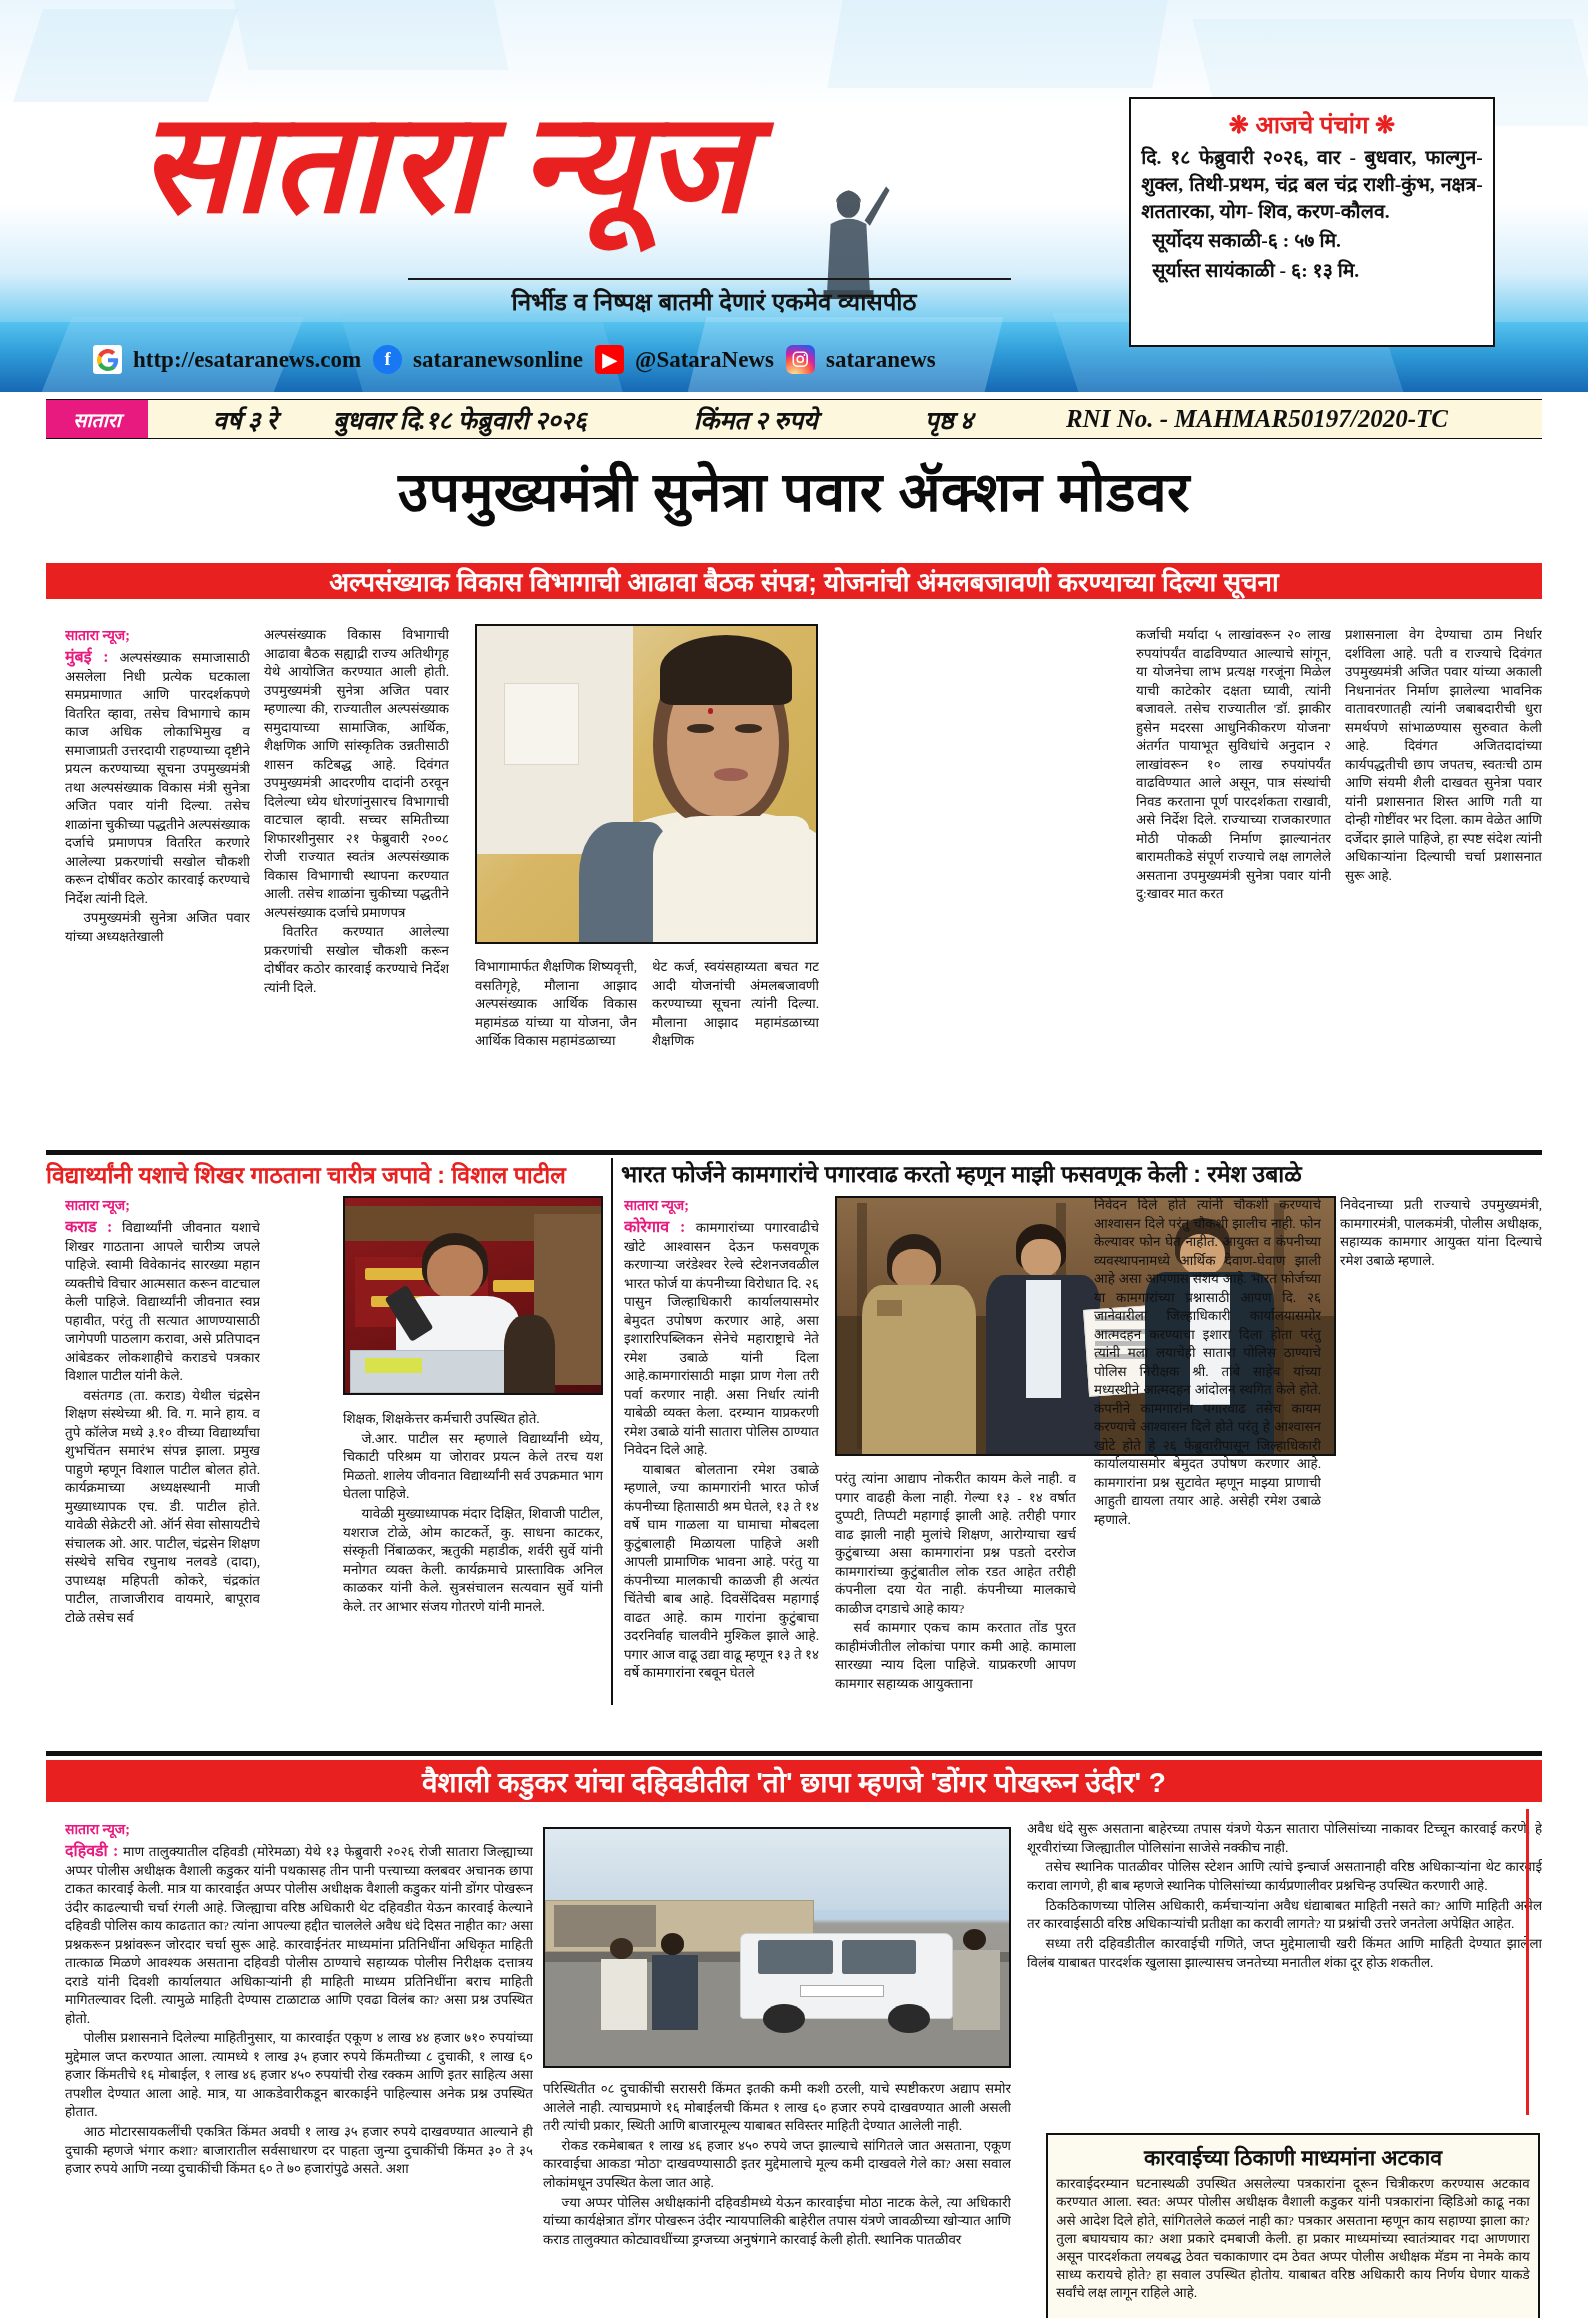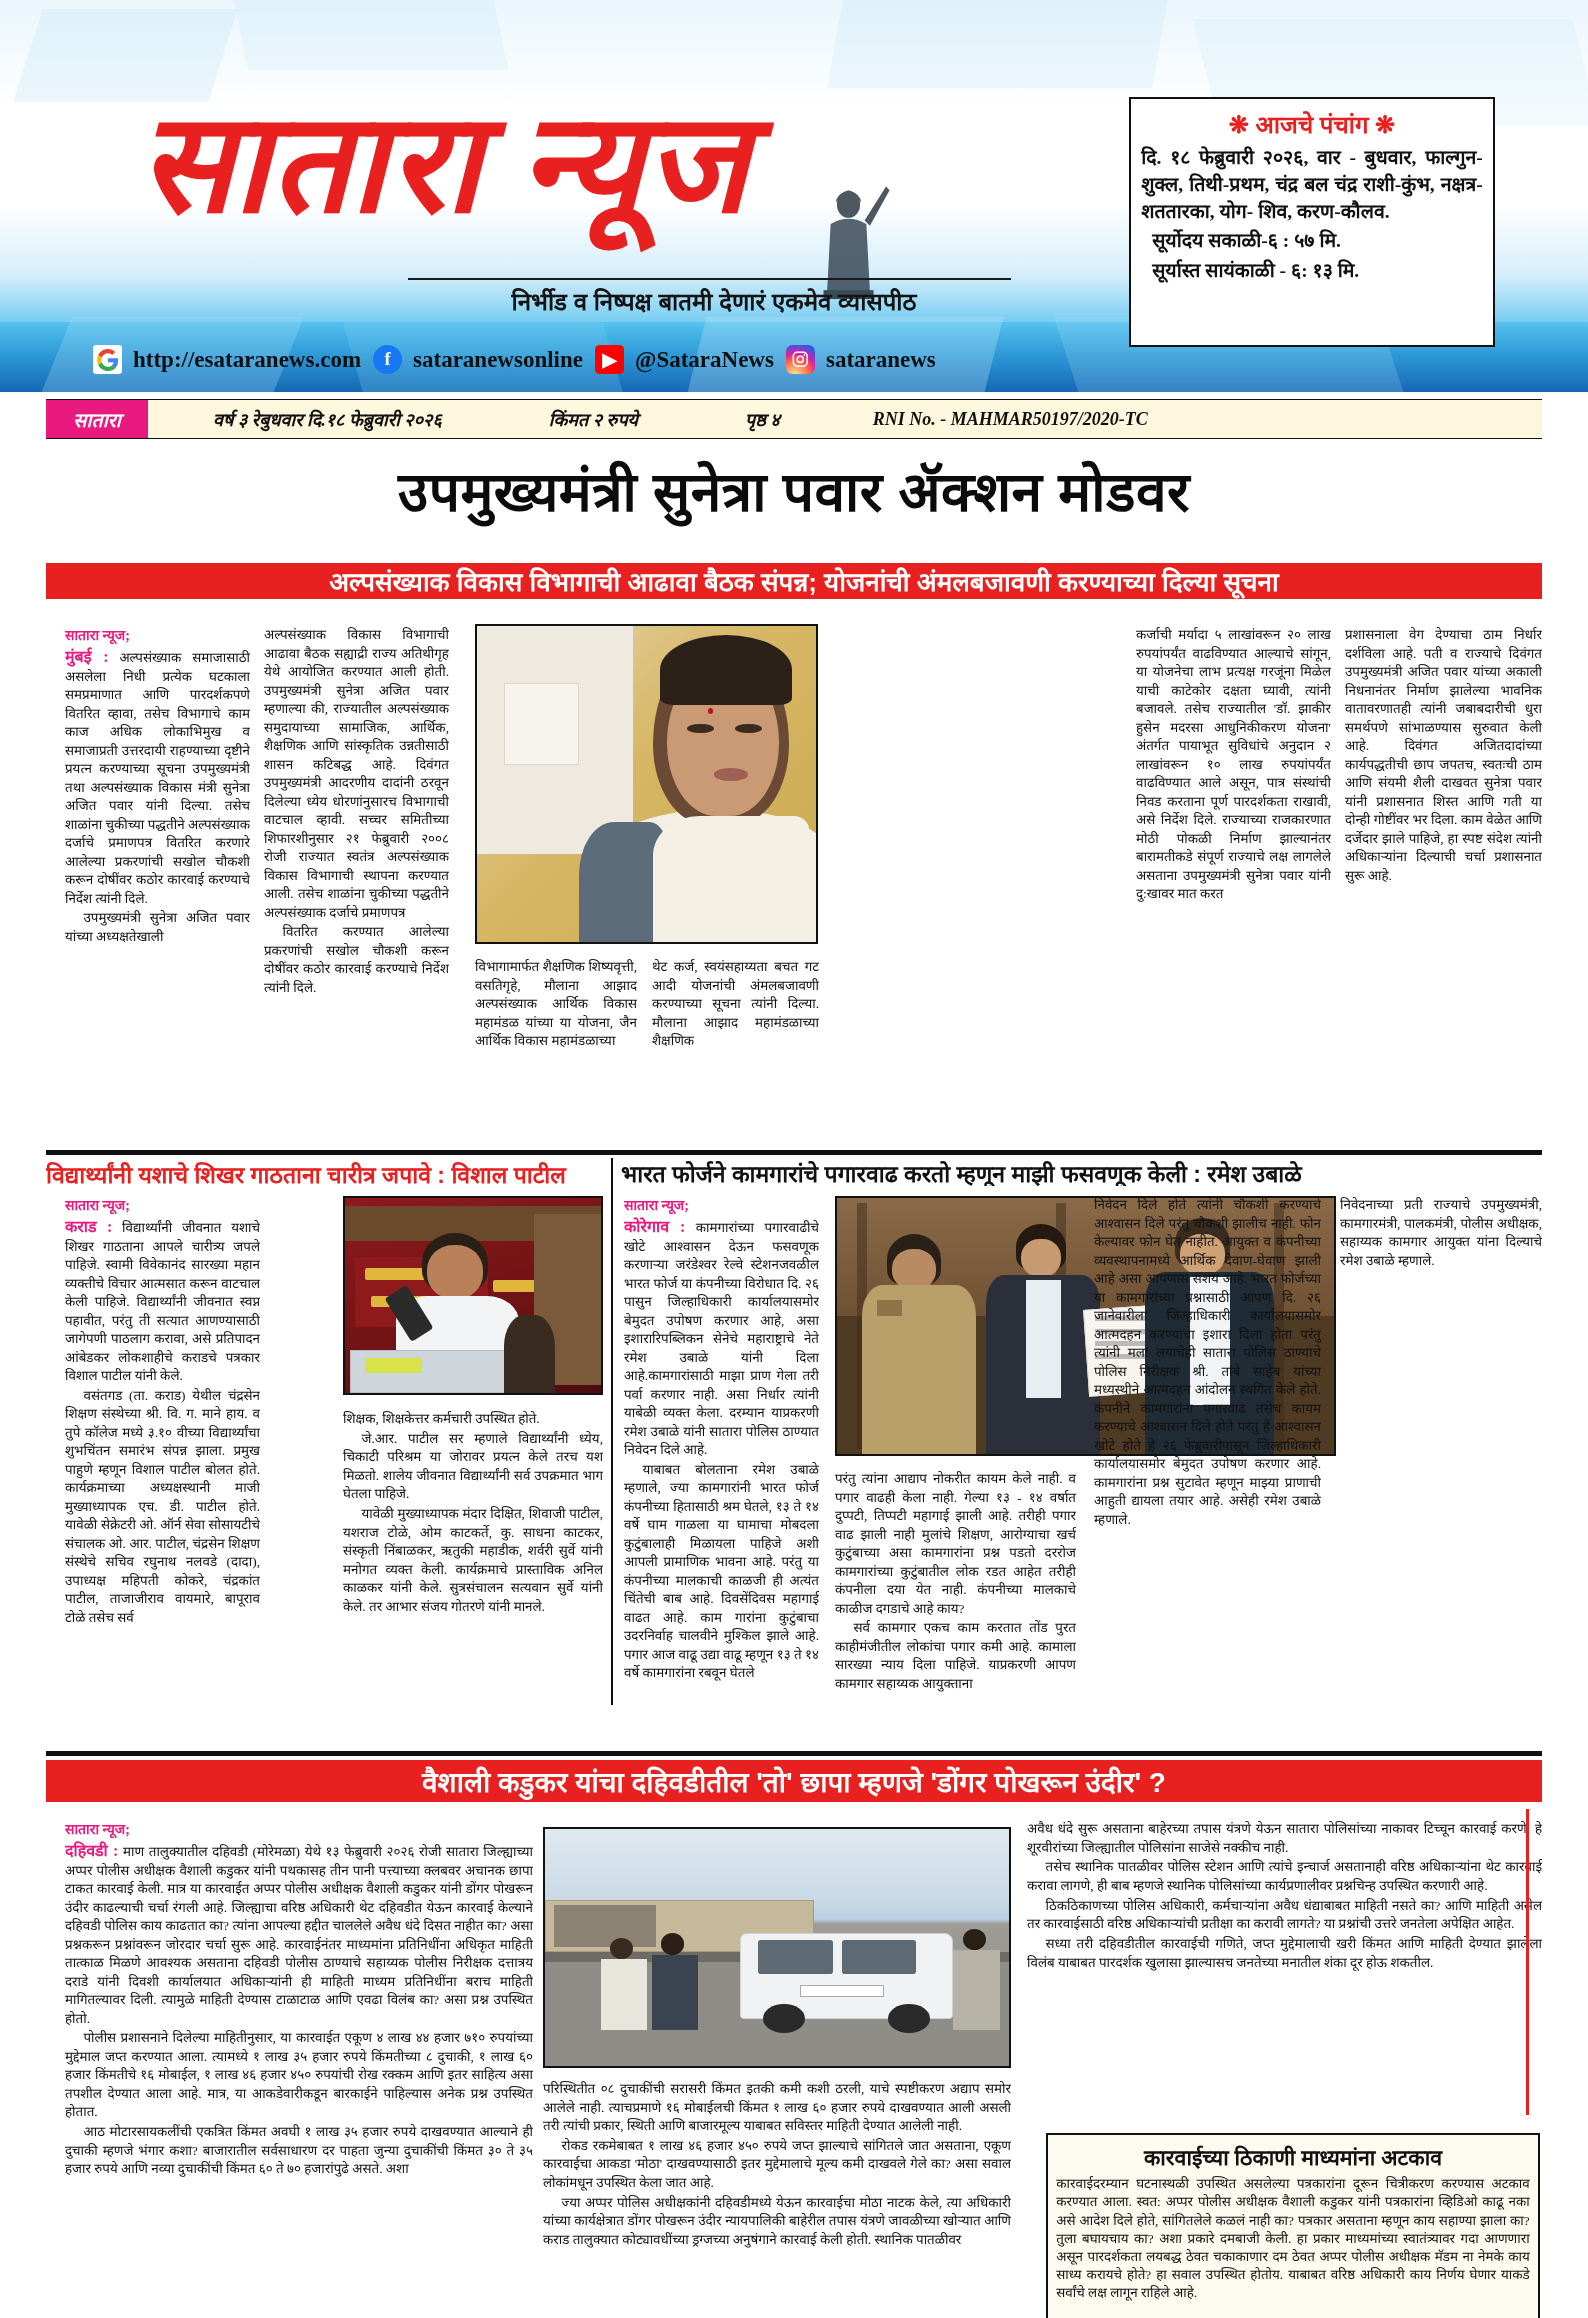--- a/index.html
+++ b/index.html
@@ -155,21 +155,21 @@
     color: #ffffff;
     display:flex; align-items:center; justify-content:center;
     font-size: 19.5px; font-weight: 700;
     font-style: italic;
     margin-top:-1.9px;
     margin-bottom:-1.9px;
     border-top: 1.9px solid #111;
     border-bottom: 1.9px solid #111;
   }
   .infobar-cell {
-    font-size: 18px; font-weight: 700; color:#111;
+    font-size: 25px; font-weight: 700; color:#111;
     font-style: italic;
     white-space: nowrap;
   }
 
   
   .main-headline {
     position: absolute;
     left: 46px; top: 452px;
     width: 1496px;
     text-align: center;
@@ -319,21 +319,21 @@
       <div class="panchang-title">❋ आजचे पंचांग ❋</div>
       <div class="panchang-body">दि. १८ फेब्रुवारी २०२६, वार - बुधवार, फाल्गुन-शुक्ल, तिथी-प्रथम, चंद्र बल चंद्र राशी-कुंभ, नक्षत्र-शततारका, योग- शिव, करण-कौलव.</div>
       <div class="panchang-times">सूर्योदय सकाळी-६ : ५७ मि.</div>
       <div class="panchang-times">सूर्यास्त सायंकाळी - ६: १३ मि.</div>
     </div>
   </div>
 
   <div class="infobar">
     <div class="infobar-tag">सातारा</div>
     <div class="infobar-cell" style="margin-left:65px;">वर्ष ३ रे</div>
-    <div class="infobar-cell" style="">बुधवार दि.१८ फेब्रुवारी २०२६</div>
+    <div class="infobar-cell" style="margin-left:56px;">बुधवार दि.१८ फेब्रुवारी २०२६</div>
     <div class="infobar-cell" style="margin-left:107px;">किंमत २ रुपये</div>
     <div class="infobar-cell" style="margin-left:107px;">पृष्ठ ४</div>
     <div class="infobar-cell" style="margin-left:93px;font-style:italic;">RNI No. - MAHMAR50197/2020-TC</div>
   </div>
 
   <div class="main-headline">उपमुख्यमंत्री सुनेत्रा पवार ॲक्शन मोडवर</div>
 
   <div class="red-banner" style="left:46px;top:563px;width:1496px;height:36px;font-size:26px;padding-left:20px;">अल्पसंख्याक विकास विभागाची आढावा बैठक संपन्न; योजनांची अंमलबजावणी करण्याच्या दिल्या सूचना</div>
 
   <div class="photo" style="left:475px;top:624px;width:343px;height:320px;">

